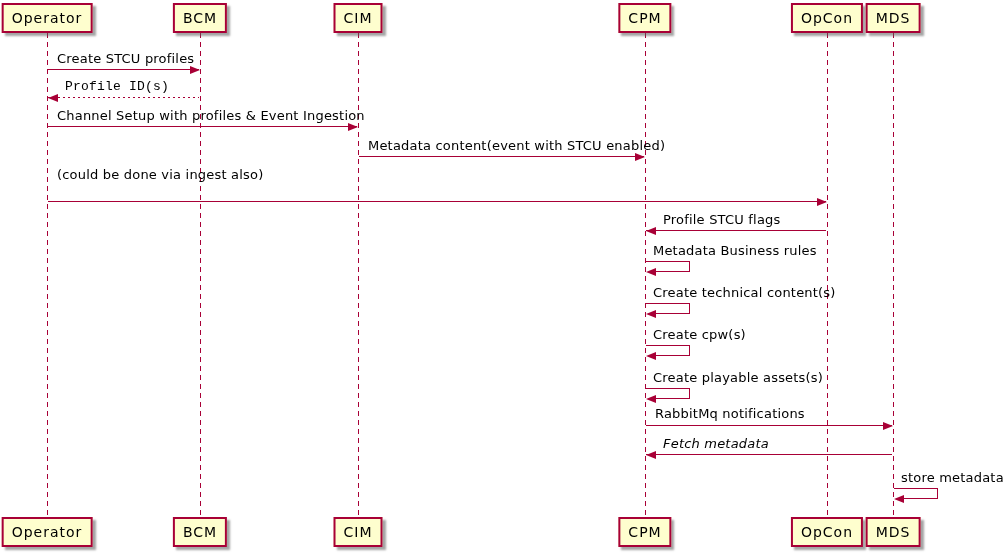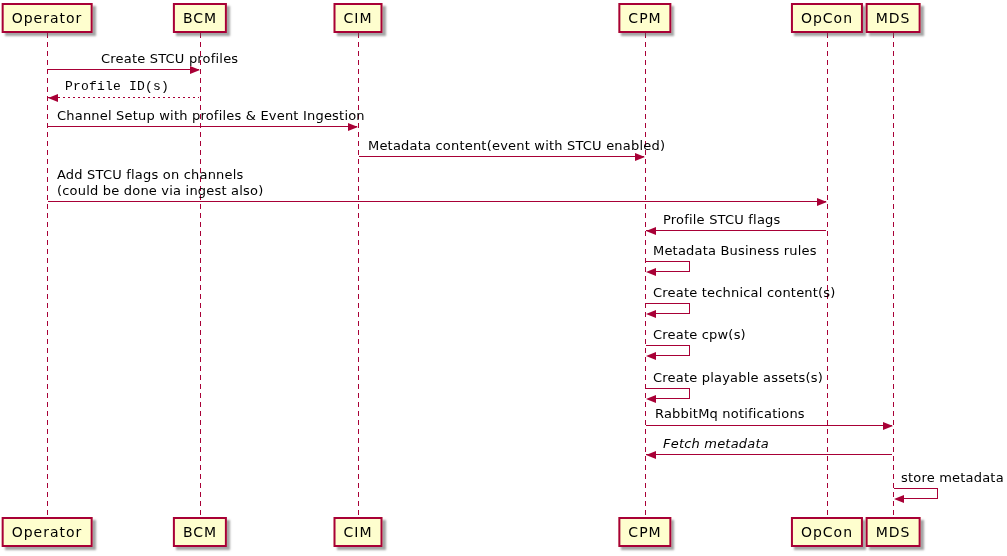--- a/index.html
+++ b/index.html
@@ -74,21 +74,21 @@
 <div id="diagram" style="--bg: #FFFFFF; --fill: #FEFECE; --line: #A80036; --text: #000000;">
     <div class="lifeline" style="left: 46.5px; top: 33px; height: 484px;"></div>
     <div class="lifeline" style="left: 199.5px; top: 33px; height: 484px;"></div>
     <div class="lifeline" style="left: 357.5px; top: 33px; height: 484px;"></div>
     <div class="lifeline" style="left: 644.5px; top: 33px; height: 484px;"></div>
     <div class="lifeline" style="left: 826.5px; top: 33px; height: 484px;"></div>
     <div class="lifeline" style="left: 892.5px; top: 33px; height: 484px;"></div>
     <div>
       <div class="hline" style="left: 48px; top: 69px; width: 151px;"></div>
       <div class="arrow-right" style="left: 190px; top: 65.5px;"></div>
-      <div class="msg-label" style="left: 57px; top: 51px; margin-left: 44px;">
+      <div class="msg-label" style="left: 57px; top: 51px;">
         <div>Create STCU profiles</div>
       </div>
     </div>
     <div>
       <div class="hline dotted" style="left: 48px; top: 97px; width: 151px;"></div>
       <div class="arrow-left" style="left: 48px; top: 93.5px;"></div>
       <div class="msg-label" style="left: 65px; top: 79px; font-family: Liberation Mono, monospace;">
         <div>Profile ID(s)</div>
       </div>
     </div>
@@ -103,21 +103,20 @@
       <div class="hline" style="left: 359px; top: 156px; width: 285px;"></div>
       <div class="arrow-right" style="left: 635px; top: 152.5px;"></div>
       <div class="msg-label" style="left: 368px; top: 138px;">
         <div>Metadata content(event with STCU enabled)</div>
       </div>
     </div>
     <div>
       <div class="hline" style="left: 48px; top: 201px; width: 778px;"></div>
       <div class="arrow-right" style="left: 817px; top: 197.5px;"></div>
       <div class="msg-label" style="left: 57px; top: 167px;">
-        <div>Add STCU flags on channels</div>
         <div>(could be done via ingest also)</div>
       </div>
     </div>
     <div>
       <div class="hline" style="left: 646px; top: 230px; width: 180px;"></div>
       <div class="arrow-left" style="left: 646px; top: 226.5px;"></div>
       <div class="msg-label" style="left: 663px; top: 212px;">
         <div>Profile STCU flags</div>
       </div>
     </div>

